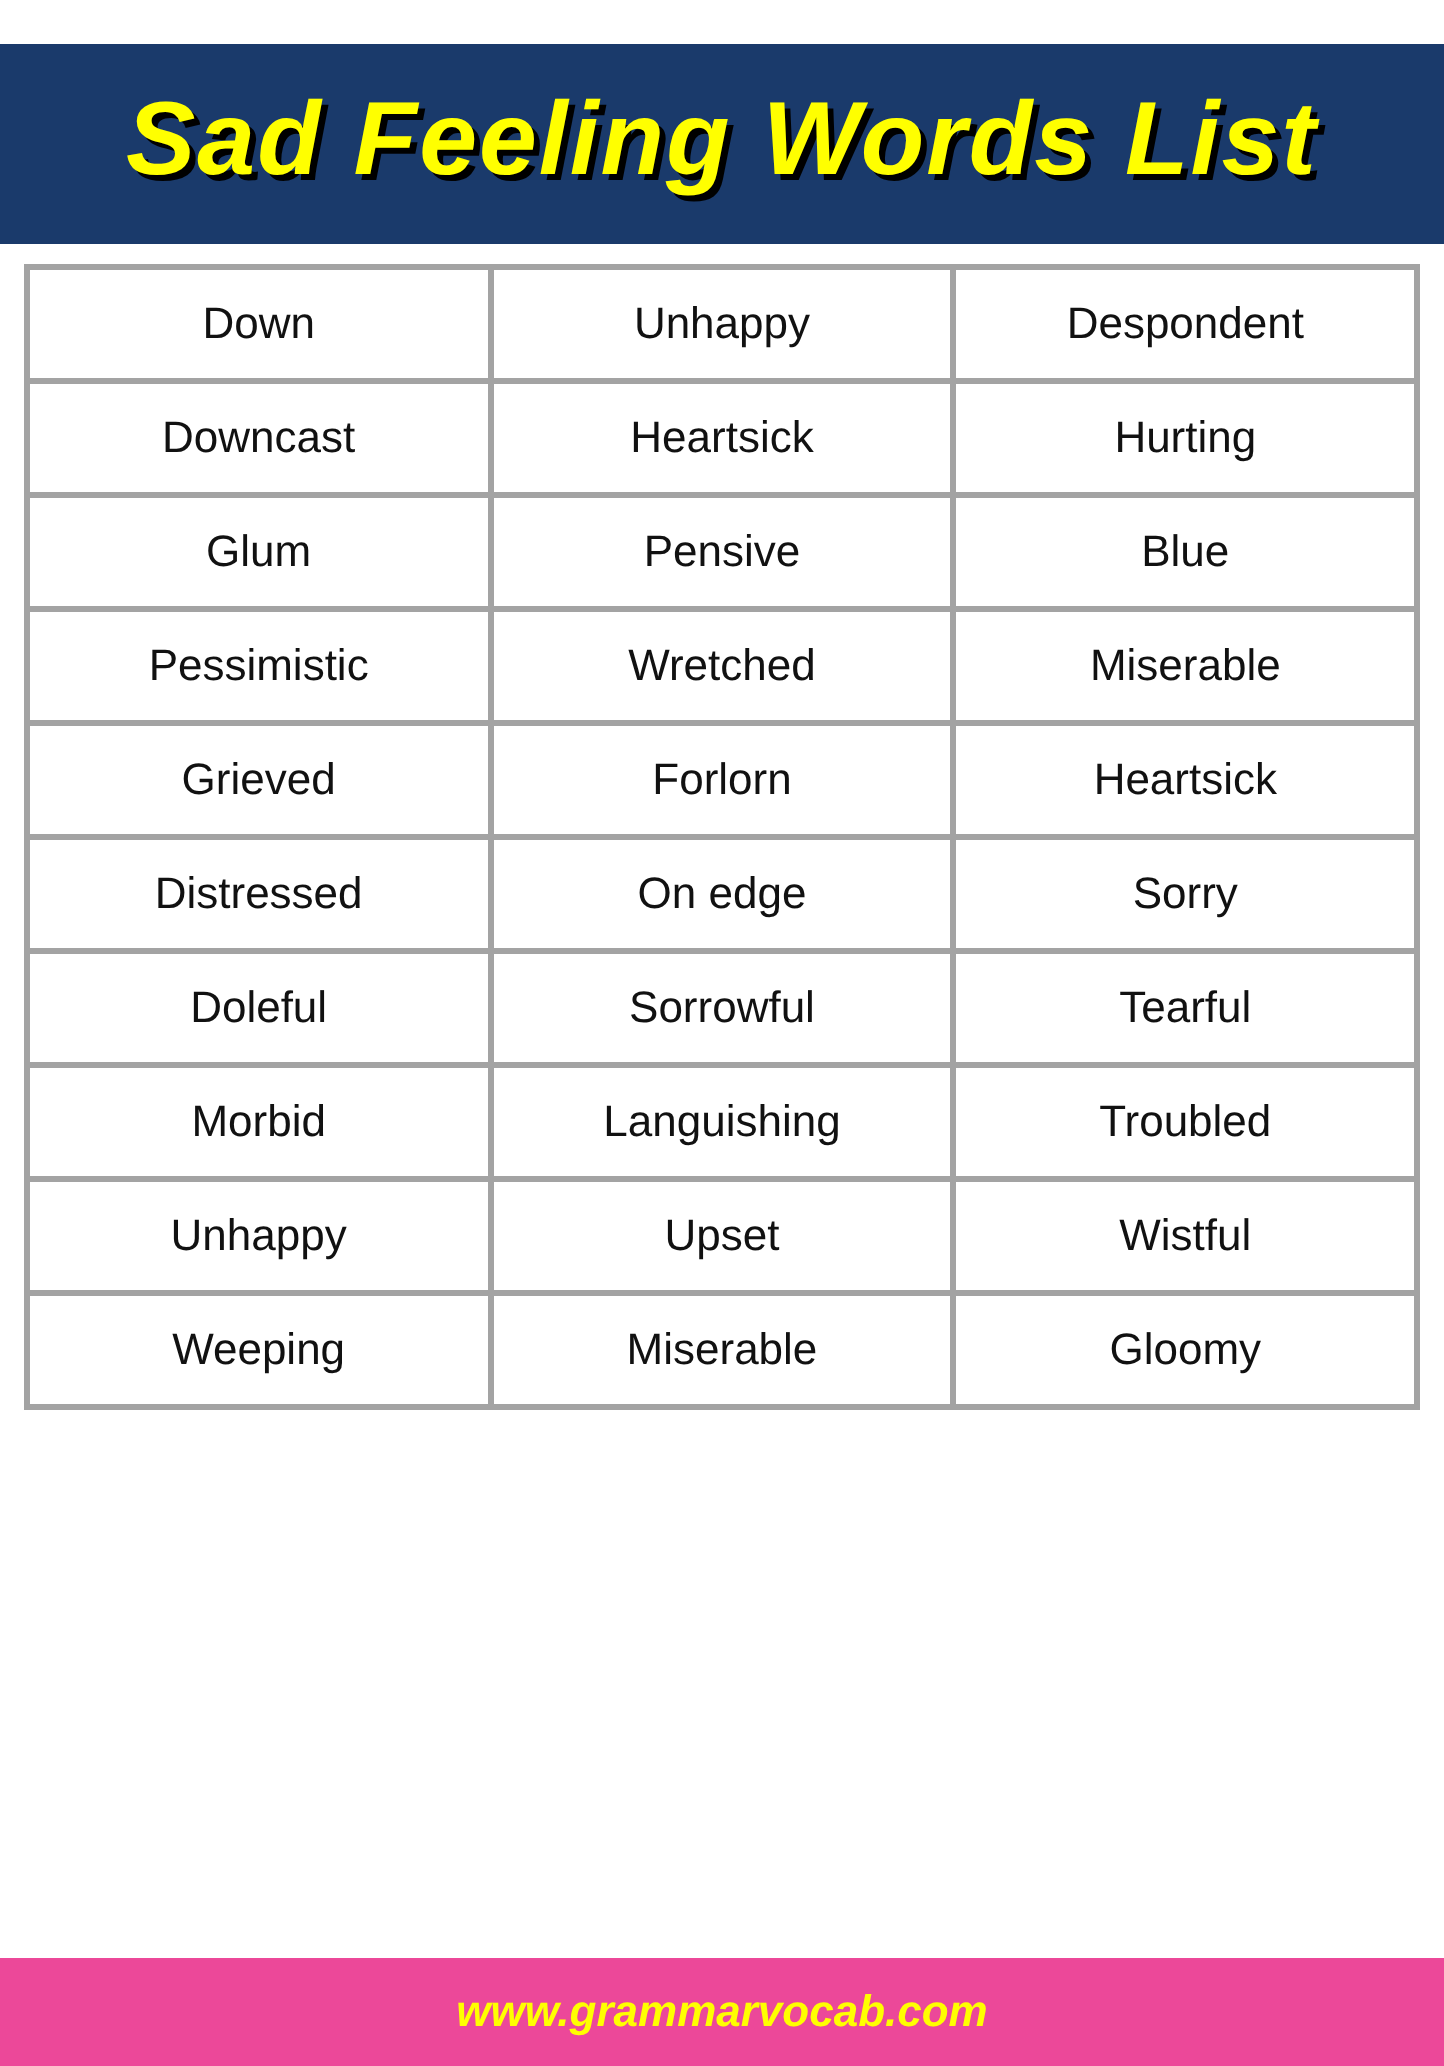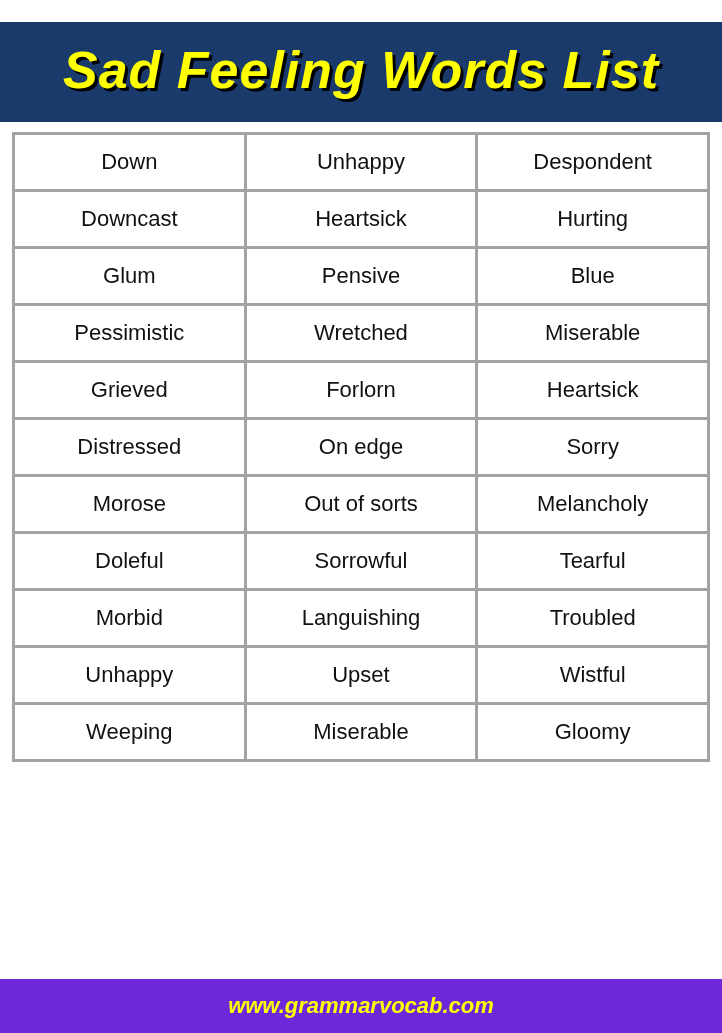--- a/index.html
+++ b/index.html
@@ -49,21 +49,21 @@
       border: 3px solid #a3a3a3;
       padding: 14px 10px;
       text-align: center;
       font-size: 22px;
       font-weight: 400;
       color: #111111;
       width: 33.33%;
     }
 
     .footer {
-      background-color: #6d28d9;
+      background-color: #ec4899;
       padding: 14px 20px;
       text-align: center;
     }
 
     .footer span {
       color: #ffff00;
       font-size: 22px;
       font-weight: 700;
       font-style: italic;
     }
@@ -102,25 +102,20 @@
           <td>Grieved</td>
           <td>Forlorn</td>
           <td>Heartsick</td>
         </tr>
         <tr>
           <td>Distressed</td>
           <td>On edge</td>
           <td>Sorry</td>
         </tr>
         <tr>
-          <td>Morose</td>
-          <td>Out of sorts</td>
-          <td>Melancholy</td>
-        </tr>
-        <tr>
           <td>Doleful</td>
           <td>Sorrowful</td>
           <td>Tearful</td>
         </tr>
         <tr>
           <td>Morbid</td>
           <td>Languishing</td>
           <td>Troubled</td>
         </tr>
         <tr>

